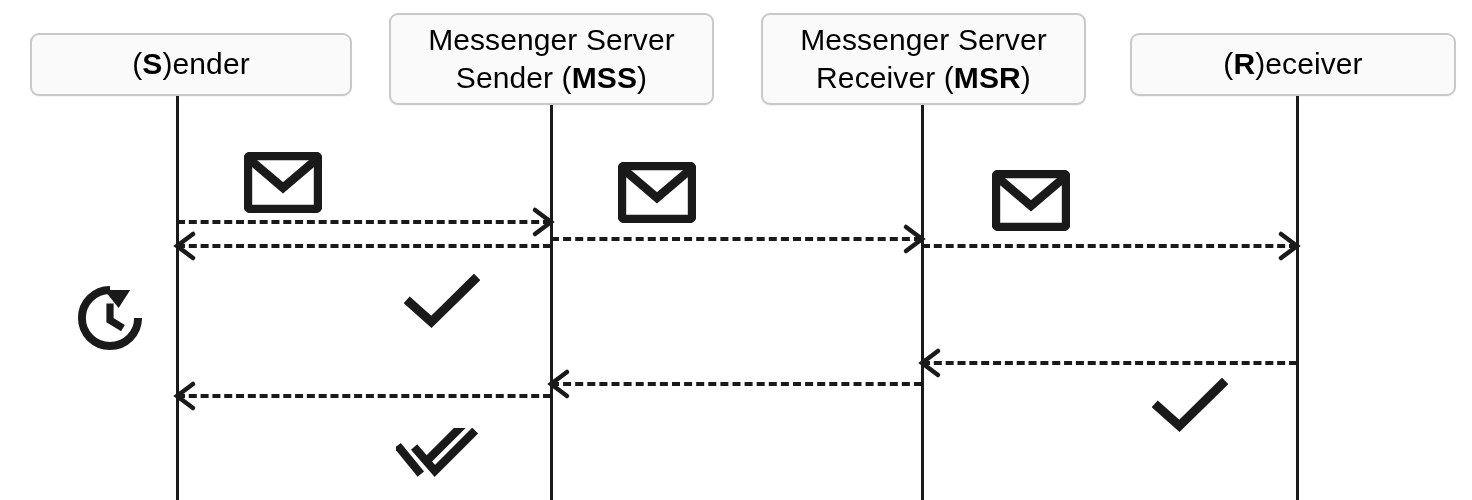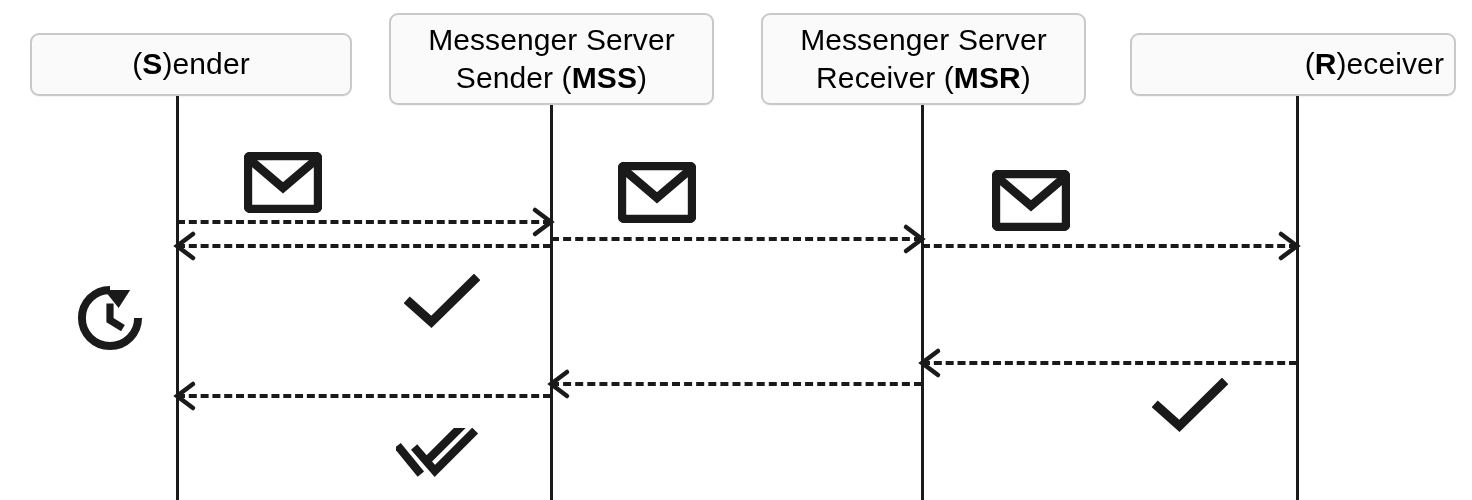--- a/index.html
+++ b/index.html
@@ -69,21 +69,21 @@
     <span class="actor-label">(<b>S</b>)ender</span>
   </div>
   <div class="actor-box" id="box-mss" style="left: 389px; top: 13px; width: 325px; height: 92px;">
     <span class="actor-label">Messenger Server
 Sender (<b>MSS</b>)</span>
   </div>
   <div class="actor-box" id="box-msr" style="left: 761px; top: 13px; width: 325px; height: 92px;">
     <span class="actor-label">Messenger Server
 Receiver (<b>MSR</b>)</span>
   </div>
-  <div class="actor-box" id="box-receiver" style="left: 1130px; top: 33px; width: 326px; height: 63px; justify-content: flex-end;">
+  <div class="actor-box" id="box-receiver" style="left: 1130px; top: 33px; width: 326px; height: 63px;">
     <span class="actor-label">(<b>R</b>)eceiver</span>
   </div>
 
   <div id="layer-lifelines">
       <div class="lifeline" style="left: 176px; top: 96px; height: 404px; background: rgb(26, 26, 26);"></div>
       <div class="lifeline" style="left: 550px; top: 105px; height: 395px; background: rgb(26, 26, 26);"></div>
       <div class="lifeline" style="left: 921px; top: 105px; height: 395px; background: rgb(26, 26, 26);"></div>
       <div class="lifeline" style="left: 1296px; top: 96px; height: 404px; background: rgb(26, 26, 26);"></div>
     </div>
   <div id="layer-messages">

